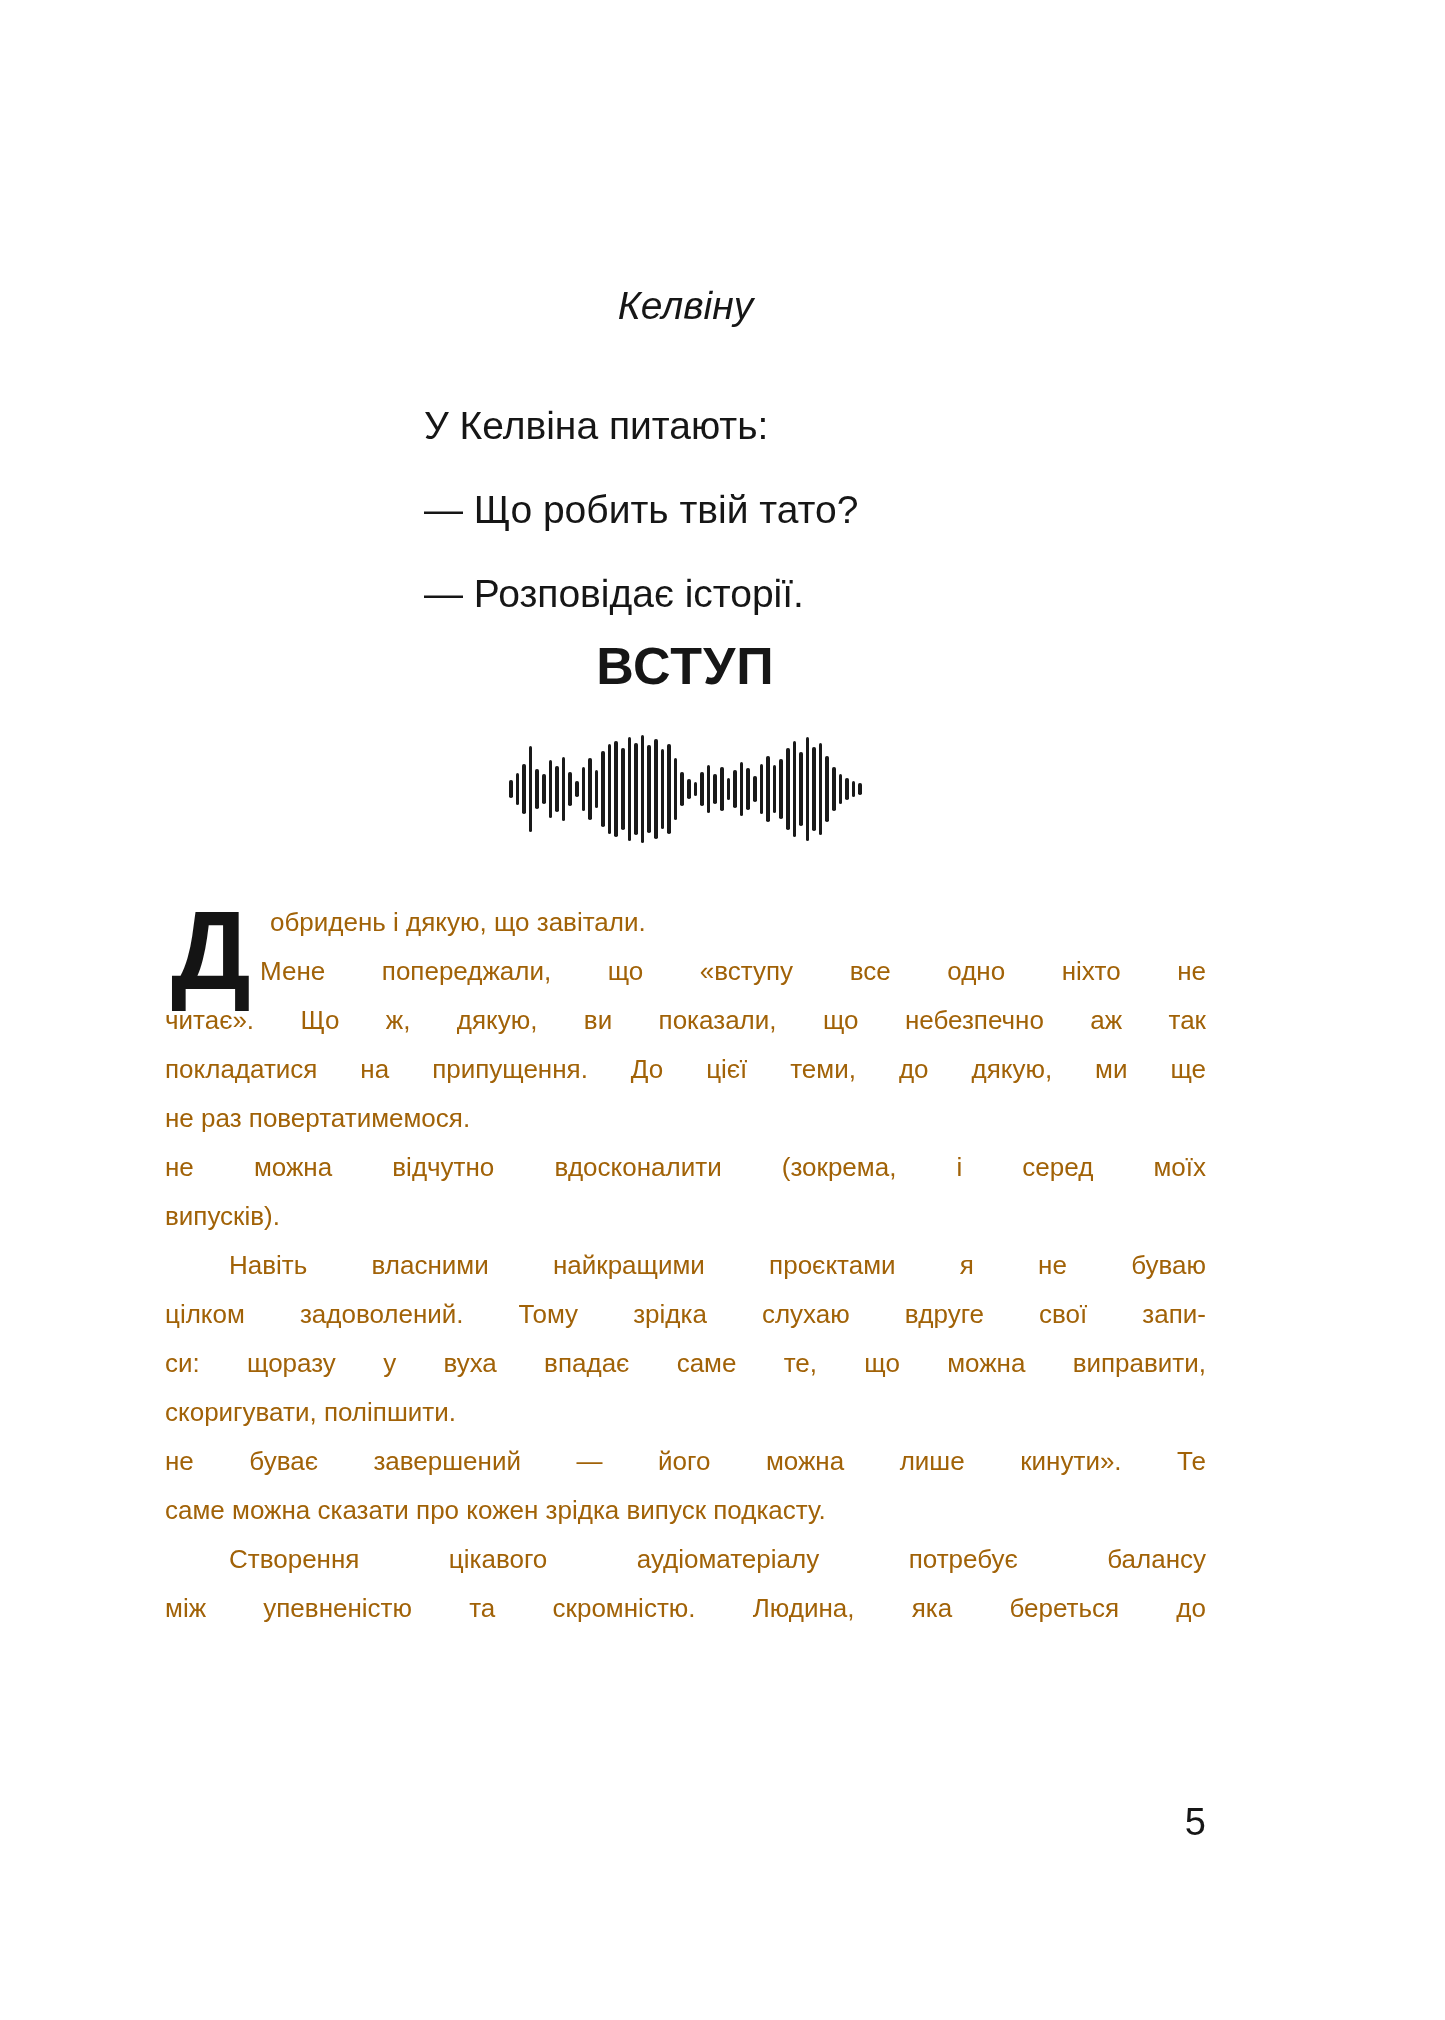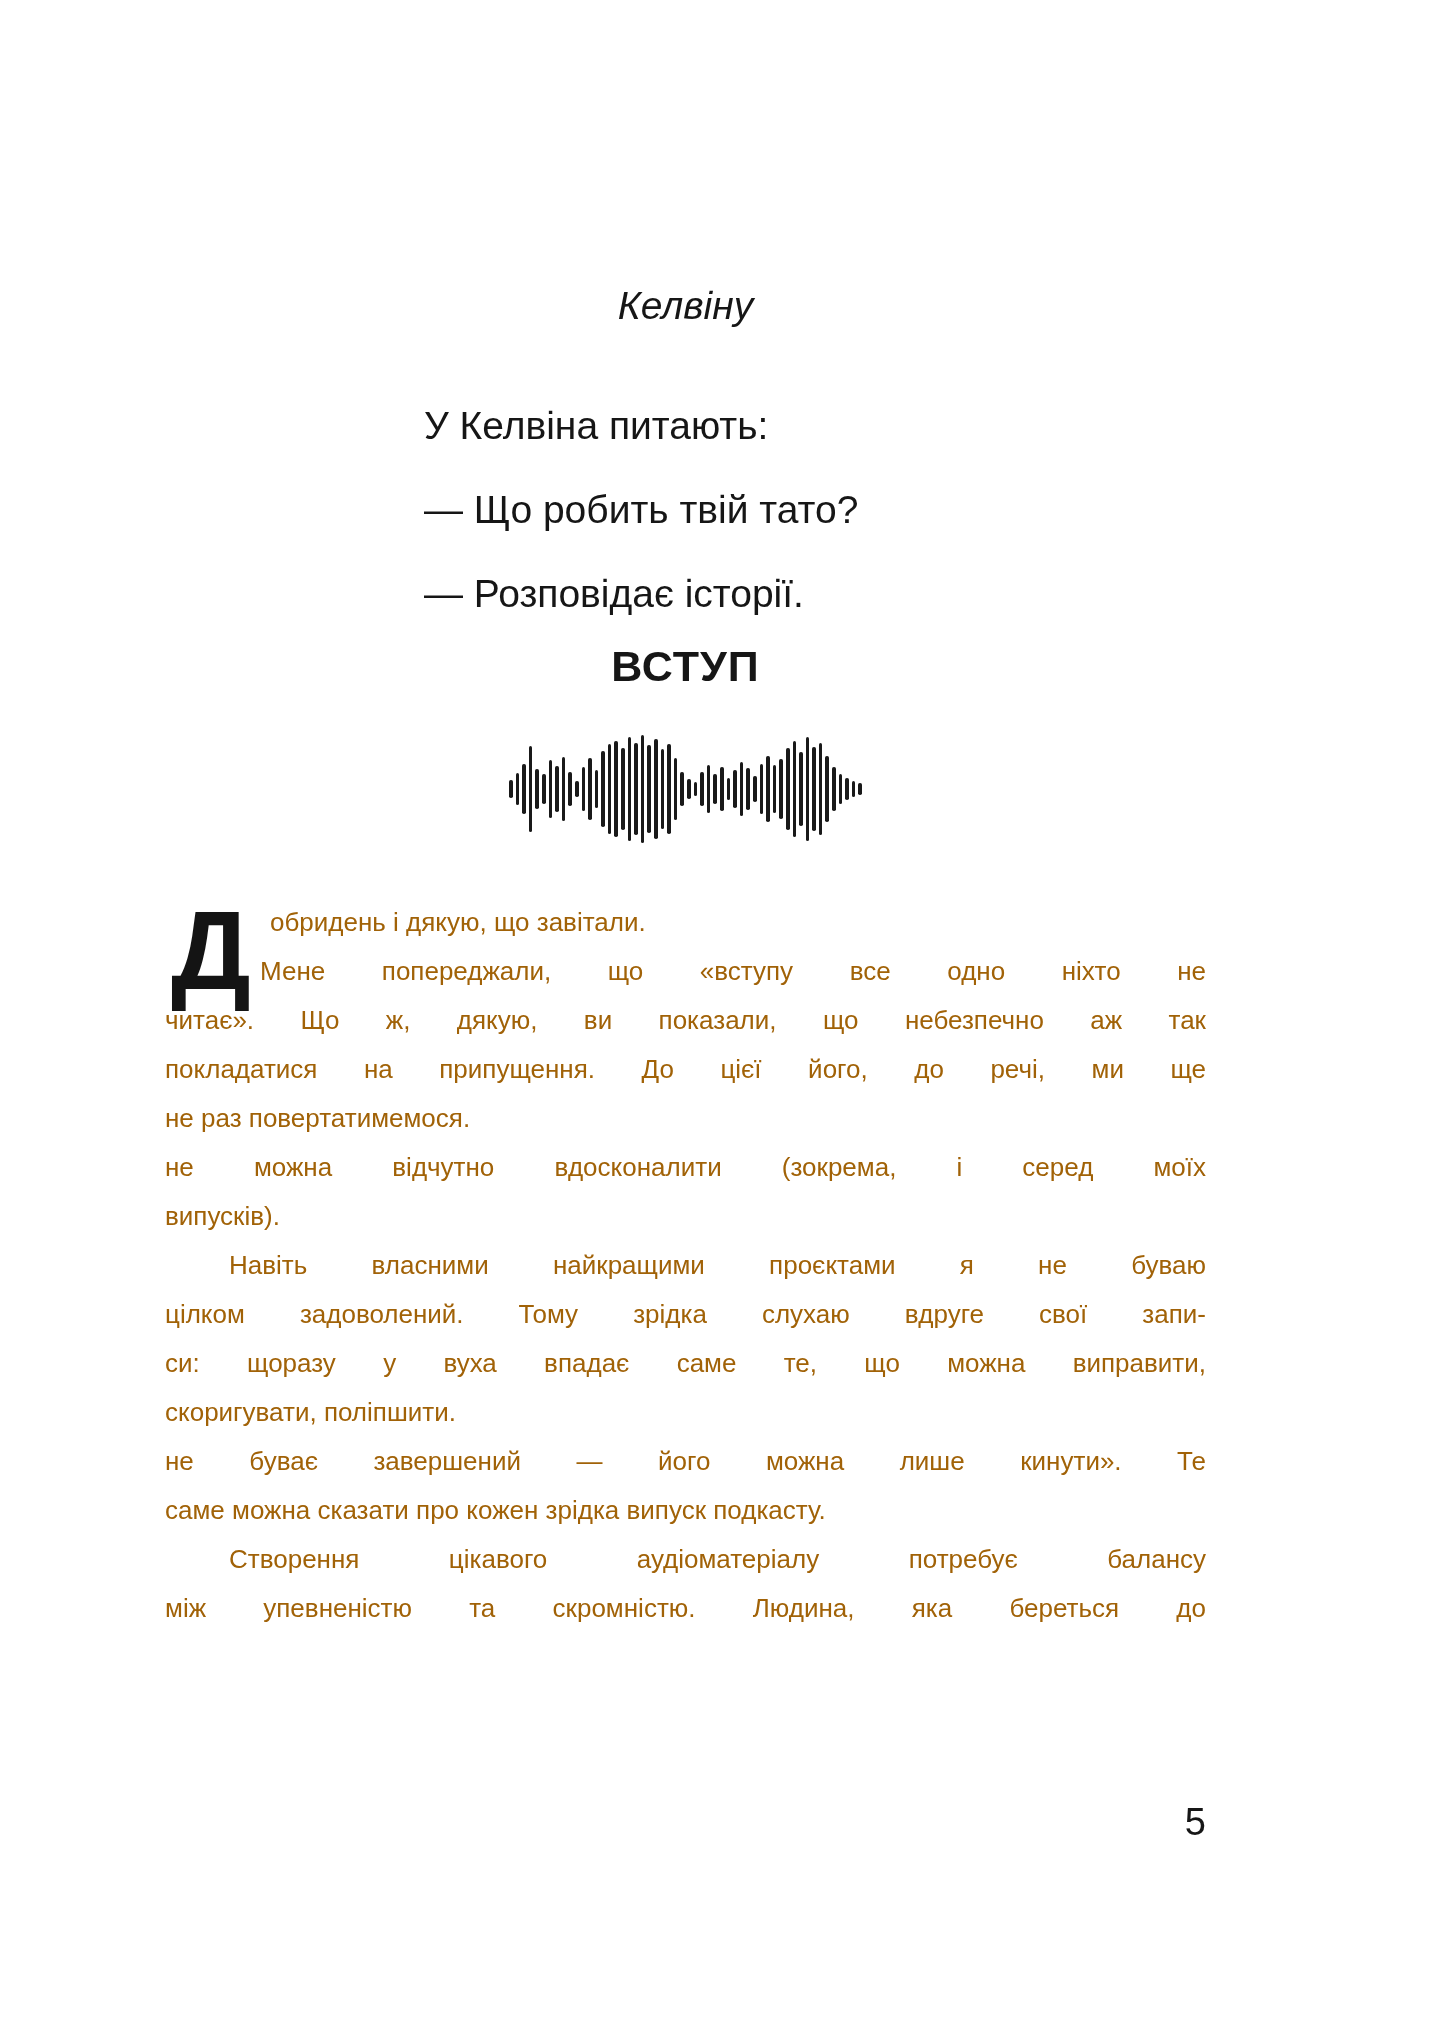--- a/index.html
+++ b/index.html
@@ -104,21 +104,21 @@
 <div class="page">
 
   <div class="dedication">Келвіну</div>
 
   <div class="epigraph">
       <div class="epigraph-line">У Келвіна питають:</div>
       <div class="epigraph-line">— Що робить твій тато?</div>
       <div class="epigraph-line">— Розповідає історії.</div>
     </div>
 
-  <h1 class="chapter-title" style="margin:0; font-size:43px;">ВСТУП</h1>
+  <h1 class="chapter-title" style="margin:0; font-size:52px;">ВСТУП</h1>
 
   <div class="waveform">
       <div class="wave-bar" style="height: 18px; background: rgb(25, 25, 25);"></div>
       <div class="wave-bar" style="height: 32px; background: rgb(25, 25, 25);"></div>
       <div class="wave-bar" style="height: 50px; background: rgb(25, 25, 25);"></div>
       <div class="wave-bar" style="height: 86px; background: rgb(25, 25, 25);"></div>
       <div class="wave-bar" style="height: 40px; background: rgb(25, 25, 25);"></div>
       <div class="wave-bar" style="height: 30px; background: rgb(25, 25, 25);"></div>
       <div class="wave-bar" style="height: 58px; background: rgb(25, 25, 25);"></div>
       <div class="wave-bar" style="height: 46px; background: rgb(25, 25, 25);"></div>
@@ -169,21 +169,21 @@
       <div class="wave-bar" style="height: 16px; background: rgb(25, 25, 25);"></div>
       <div class="wave-bar" style="height: 12px; background: rgb(25, 25, 25);"></div>
     </div>
 
   <div class="drop-cap">Д</div>
 
   <div class="body-text">
       <div class="body-line" style="padding-left: 105px;">обридень і дякую, що завітали.</div>
       <div class="body-line just" style="padding-left: 95px;">Мене попереджали, що «вступу все одно ніхто не</div>
       <div class="body-line just">читає». Що ж, дякую, ви показали, що небезпечно аж так</div>
-      <div class="body-line just">покладатися на припущення. До цієї його, до речі, ми ще</div>
+      <div class="body-line just">покладатися на припущення. До цієї теми, до дякую, ми ще</div>
       <div class="body-line">не раз повертатимемося.</div>
       <div class="body-line just">не можна відчутно вдосконалити (зокрема, і серед моїх</div>
       <div class="body-line">випусків).</div>
       <div class="body-line just" style="padding-left: 64px;">Навіть власними найкращими проєктами я не буваю</div>
       <div class="body-line just">цілком задоволений. Тому зрідка слухаю вдруге свої запи-</div>
       <div class="body-line just">си: щоразу у вуха впадає саме те, що можна виправити,</div>
       <div class="body-line">скоригувати, поліпшити.</div>
       <div class="body-line just">не буває завершений — його можна лише кинути». Те</div>
       <div class="body-line">саме можна сказати про кожен зрідка випуск подкасту.</div>
       <div class="body-line just" style="padding-left: 64px;">Створення цікавого аудіоматеріалу потребує балансу</div>

